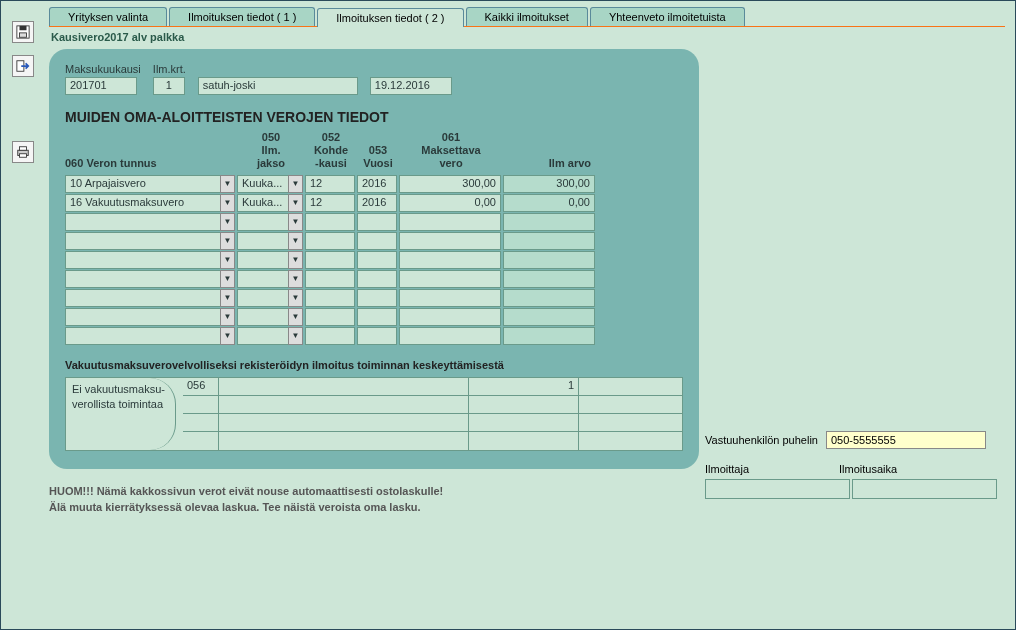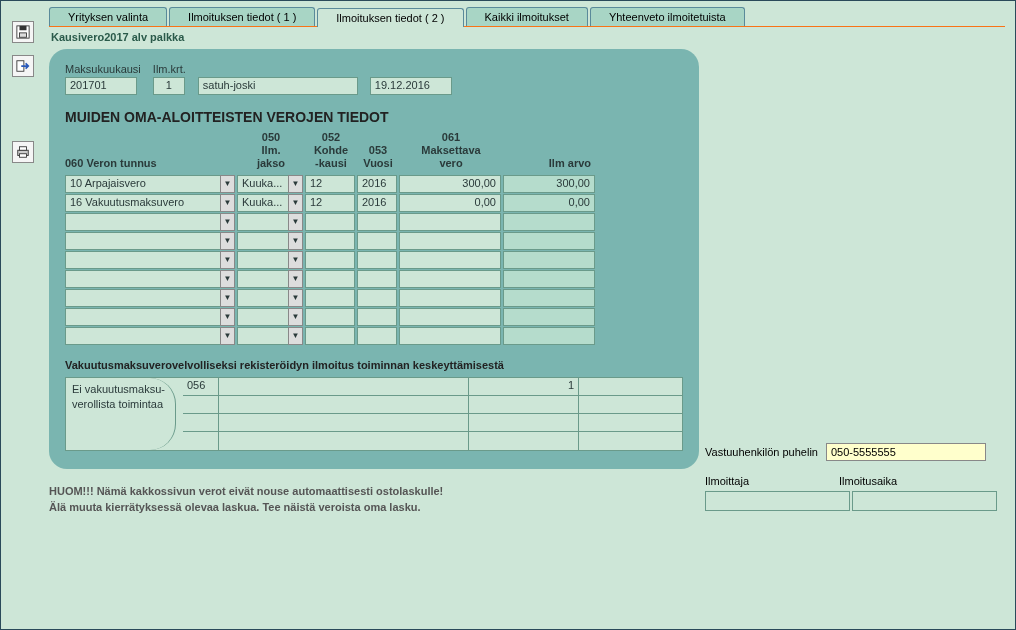--- a/index.html
+++ b/index.html
@@ -289,21 +289,21 @@
               <div class="sub-mid-cell" style="width:110px"></div>
             </div>
             <div class="sub-mid-row" style="border-bottom:none">
               <div class="sub-mid-cell" style="width:250px"></div>
               <div class="sub-mid-cell" style="width:110px"></div>
             </div>
           </div>
         </div>
       </div>
 
-      <div style="position:absolute; left:660px; top:442px;">
+      <div style="position:absolute; left:660px; top:430px;">
         <div class="right-row">
           <span>Vastuuhenkilön puhelin</span>
           <input class="phone-input" value="050-5555555" style="">
         </div>
         <div class="info-row">
           <span>Ilmoittaja</span>
           <span>Ilmoitusaika</span>
         </div>
         <div class="info-field-row">
           <div class="info-field"></div>

